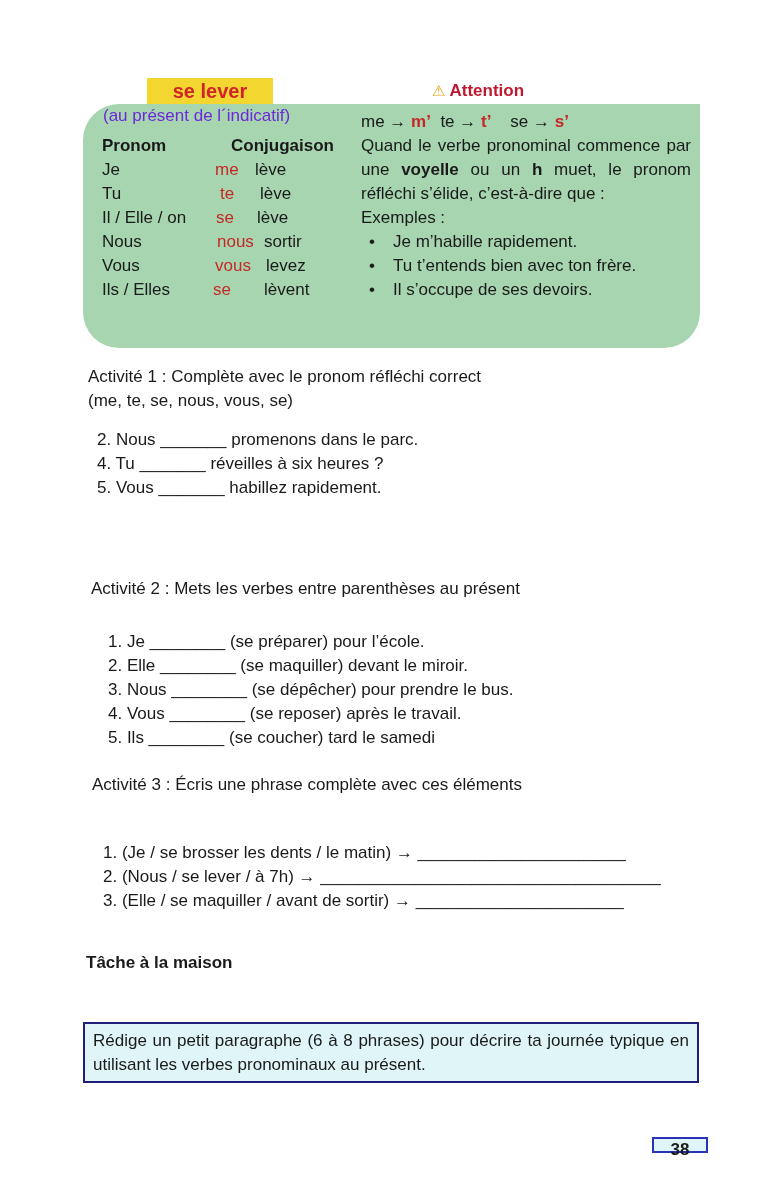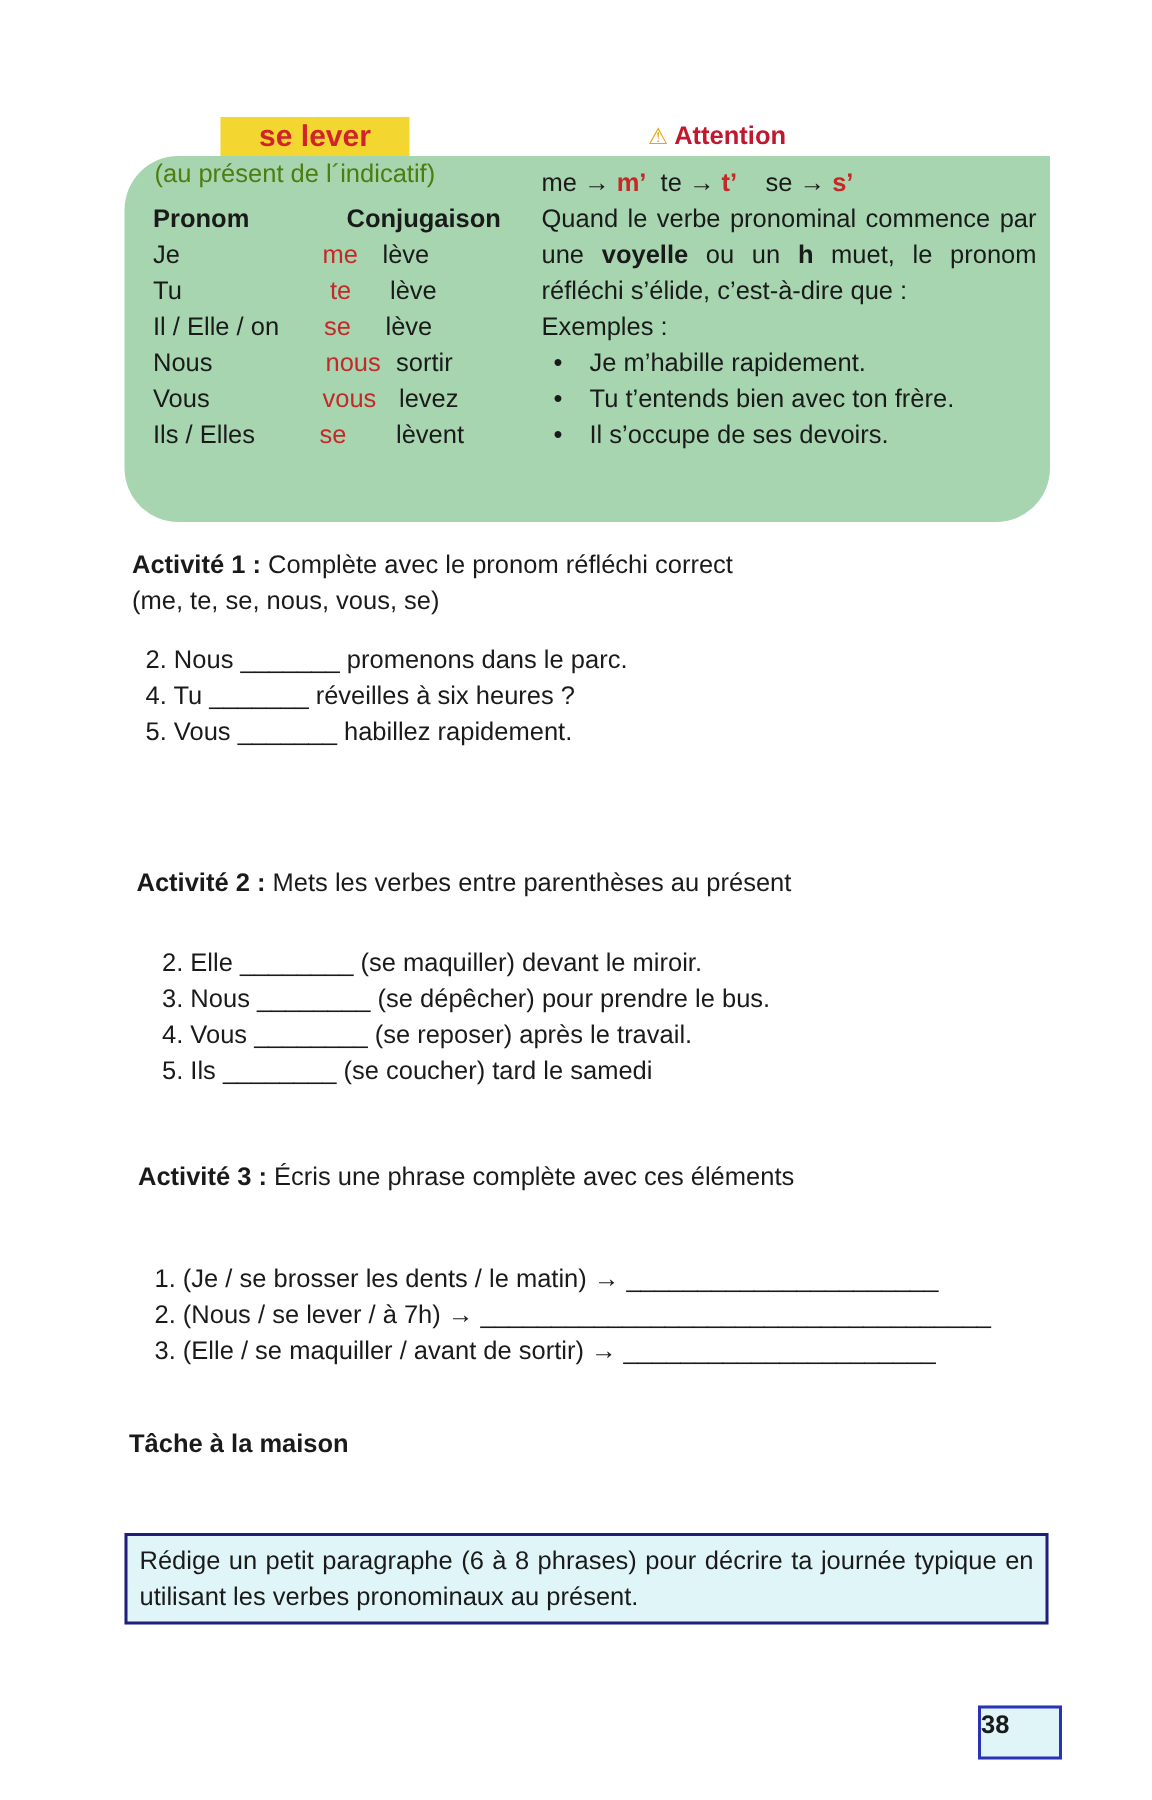--- a/index.html
+++ b/index.html
@@ -6,43 +6,43 @@
   body { width:768px; height:1200px; position:relative; overflow:hidden;
          font-family:"Liberation Sans", "DejaVu Sans", sans-serif; color:#1a1a1a; }
   .abs { position:absolute; }
   .title-tag { left:147px; top:78px; width:126px; height:26px; background:#f3d630;
                color:#d1242a; font-weight:bold; font-size:20px; text-align:center; line-height:27px; }
   .attention { left:432px; top:80px; font-size:17px; font-weight:bold; color:#c0192f; line-height:22px;text-align:right; }
   .attention .warn { color:#e8a317; font-size:15px; margin-right:4px; }
   .green-box { left:83px; top:104px; width:617px; height:244px; background:#a6d5b0;
                border-radius:36px 0 36px 36px; }
   .green-box::after { content:""; position:absolute; }
-  .subtitle { left:103px; top:106px; font-size:17px; color:#4d7c0f; line-height:20px; }
+  .subtitle { left:103px; top:106px; font-size:17px; color:#6d28d9; line-height:20px; }
   .conj-table { left:102px; top:134px; font-size:17px; line-height:24px; }
   .conj-row { position:relative; height:24px; }
   .conj-row .p { position:absolute; left:0; white-space:nowrap; }
   .conj-row .r { position:absolute; color:#c62828; white-space:nowrap; }
   .conj-row .v { position:absolute; white-space:nowrap; }
   .hdr { font-weight:bold; }
   .rule { left:361px; top:110px; width:330px; font-size:17px; line-height:24px; text-align:justify; }
   .rule b { font-weight:bold; }
   .red { color:#c62828; font-weight:bold; }
   .examples { margin:0; padding-left:24px; list-style:none; }
   .examples li { position:relative; padding-left:8px; }
   .examples li::before { content:"•"; position:absolute; left:-16px; }
   .act-title { font-size:17px; line-height:24px; }
-  .act-title b { font-weight:bold; }
+  .act-title b { font-weight:normal; }
   ol.ex { margin:0; padding:0; list-style:none; font-size:17px; line-height:24px; }
   ol.ex li { white-space:nowrap; }
   .homework-title { left:86px; top:953px; font-size:17px; font-weight:bold; }
   .homework-box { left:83px; top:1022px; width:616px; height:61px; background:#dff5f8;
                   border:2px solid #1f1f7a; box-sizing:border-box; padding:5px 8px;
                   font-size:17px; line-height:24px; text-align:justify; }
-  .page-num { left:652px; top:1137px; width:56px; height:36px; background:#dff5f8;
-              border:2px solid #2a33b5; box-sizing:border-box; text-align:left;
+  .page-num { left:652px; top:1137px; width:56px; height:16px; background:#dff5f8;
+              border:2px solid #2a33b5; box-sizing:border-box; text-align:center;
               font-weight:bold; font-size:17px; line-height:22px; }
 </style>
 </head>
 <body>
 
 <div class="abs title-tag">se lever</div>
 
 <div class="abs attention">
   <span class="warn">⚠</span><span>Attention</span>
 </div>
@@ -110,20 +110,21 @@
 <ol class="abs ex" style="left:97px; top:428px;">
   <li>2. Nous _______ promenons dans le parc.</li>
   <li>4. Tu _______ réveilles à six heures ?</li>
   <li>5. Vous _______ habillez rapidement.</li>
 </ol>
 
 <div class="abs act-title" style="left:91px; top:577px;">
   <b>Activité 2 :</b><span> Mets les verbes entre parenthèses au présent</span>
 </div>
 <ol class="abs ex" style="left:108px; top:630px;">
+  <li>1. Je ________ (se préparer) pour l’école.</li>
   <li>2. Elle ________ (se maquiller) devant le miroir.</li>
   <li>3. Nous ________ (se dépêcher) pour prendre le bus.</li>
   <li>4. Vous ________ (se reposer) après le travail.</li>
   <li>5. Ils ________ (se coucher) tard le samedi</li>
 </ol>
 
 <div class="abs act-title" style="left:92px; top:773px;">
   <b>Activité 3 :</b><span> Écris une phrase complète avec ces éléments</span>
 </div>
 <ol class="abs ex" style="left:103px; top:841px;">

